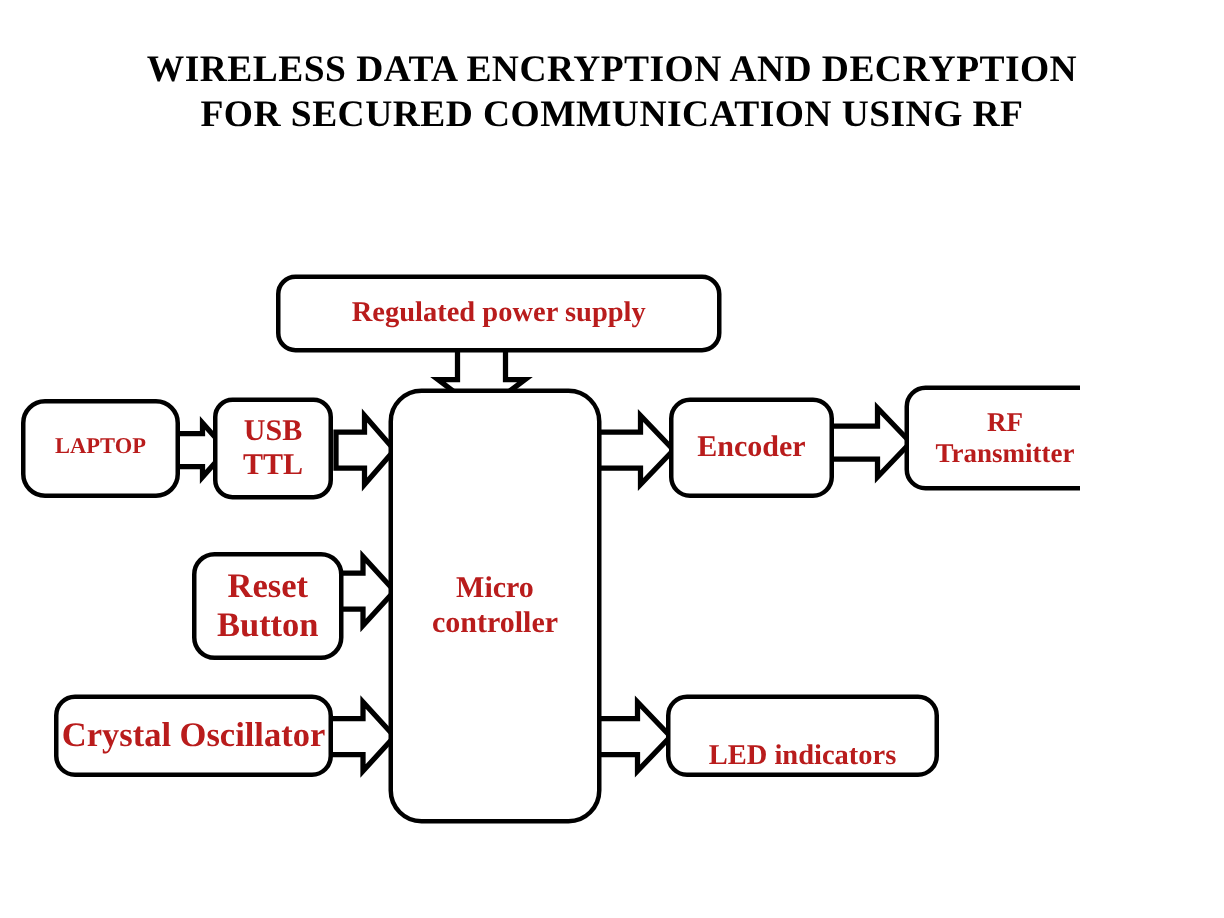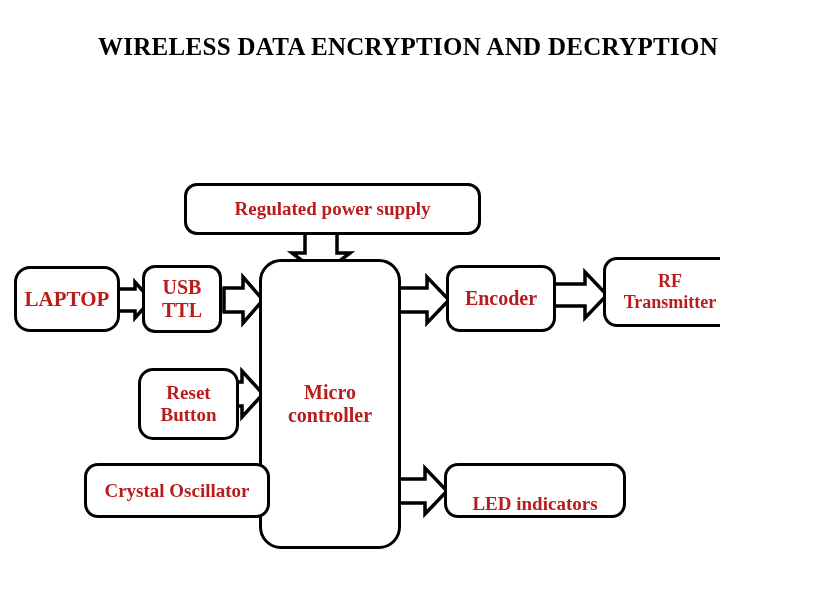--- a/index.html
+++ b/index.html
@@ -62,27 +62,27 @@
     z-index: 3;
   }
   .block .lbl {
     display: block;
     line-height: 1.15;
     white-space: pre-line;
   }
 
   
   #blk-psu      { left: 184px; top: 183px; width: 297px; height: 52px; font-size: 19px; border-radius: 13px; }
-  #blk-laptop   { left: 14px;  top: 266px; width: 106px; height: 66px; font-size: 21px; border-radius: 16px; }
+  #blk-laptop   { left: 14px;  top: 266px; width: 106px; height: 66px; font-size: 15px; border-radius: 16px; }
   #blk-usbttl   { left: 142px; top: 265px; width: 80px;  height: 68px; font-size: 20px; border-radius: 13px; }
   #blk-micro    { left: 259px; top: 259px; width: 142px; height: 290px; font-size: 20px; border-radius: 22px; }
   #blk-encoder  { left: 446px; top: 265px; width: 110px; height: 67px; font-size: 20px; border-radius: 14px; }
   #blk-rftx     { left: 603px; top: 257px; width: 134px; height: 70px; font-size: 18px; border-radius: 14px; }
-  #blk-reset    { left: 138px; top: 368px; width: 101px; height: 72px; font-size: 19px; border-radius: 15px; }
-  #blk-crystal  { left: 36px;  top: 463px; width: 186px; height: 55px; font-size: 19px; border-radius: 14px; margin-left: 48px; }
+  #blk-reset    { left: 128px; top: 368px; width: 101px; height: 72px; font-size: 23px; border-radius: 15px; }
+  #blk-crystal  { left: 36px;  top: 463px; width: 186px; height: 55px; font-size: 23px; border-radius: 14px; }
   #blk-led      { left: 444px; top: 463px; width: 182px; height: 55px; font-size: 19px; border-radius: 14px; align-items: flex-end; }
 
   
   #connectors {
     position: absolute;
     left: 0; top: 0;
     width: 816px;
     height: 612px;
     z-index: 2;
     pointer-events: none;
@@ -100,20 +100,21 @@
     stroke-linecap: butt;
   }
 </style>
 </head>
 <body>
 
 <div id="page">
 
   <div class="title-block">
     <div class="title-line">WIRELESS DATA ENCRYPTION AND DECRYPTION</div>
+    <div class="title-line">FOR SECURED COMMUNICATION USING RF</div>
   </div>
 
   <svg id="connectors" viewBox="0 0 816 612" width="816" height="612" xmlns="http://www.w3.org/2000/svg">
 
     <polygon class="arrow-shape" points="118,289 135,289 135,282 151,300 135,318 135,311 118,311"></polygon>
 
     <polygon class="arrow-shape" points="224,288 243,288 243,277 263,300 243,323 243,312 224,312"></polygon>
 
     <polygon class="arrow-shape" points="305,232 337,232 337,253 350,253 321,275 292,253 305,253"></polygon>
 

